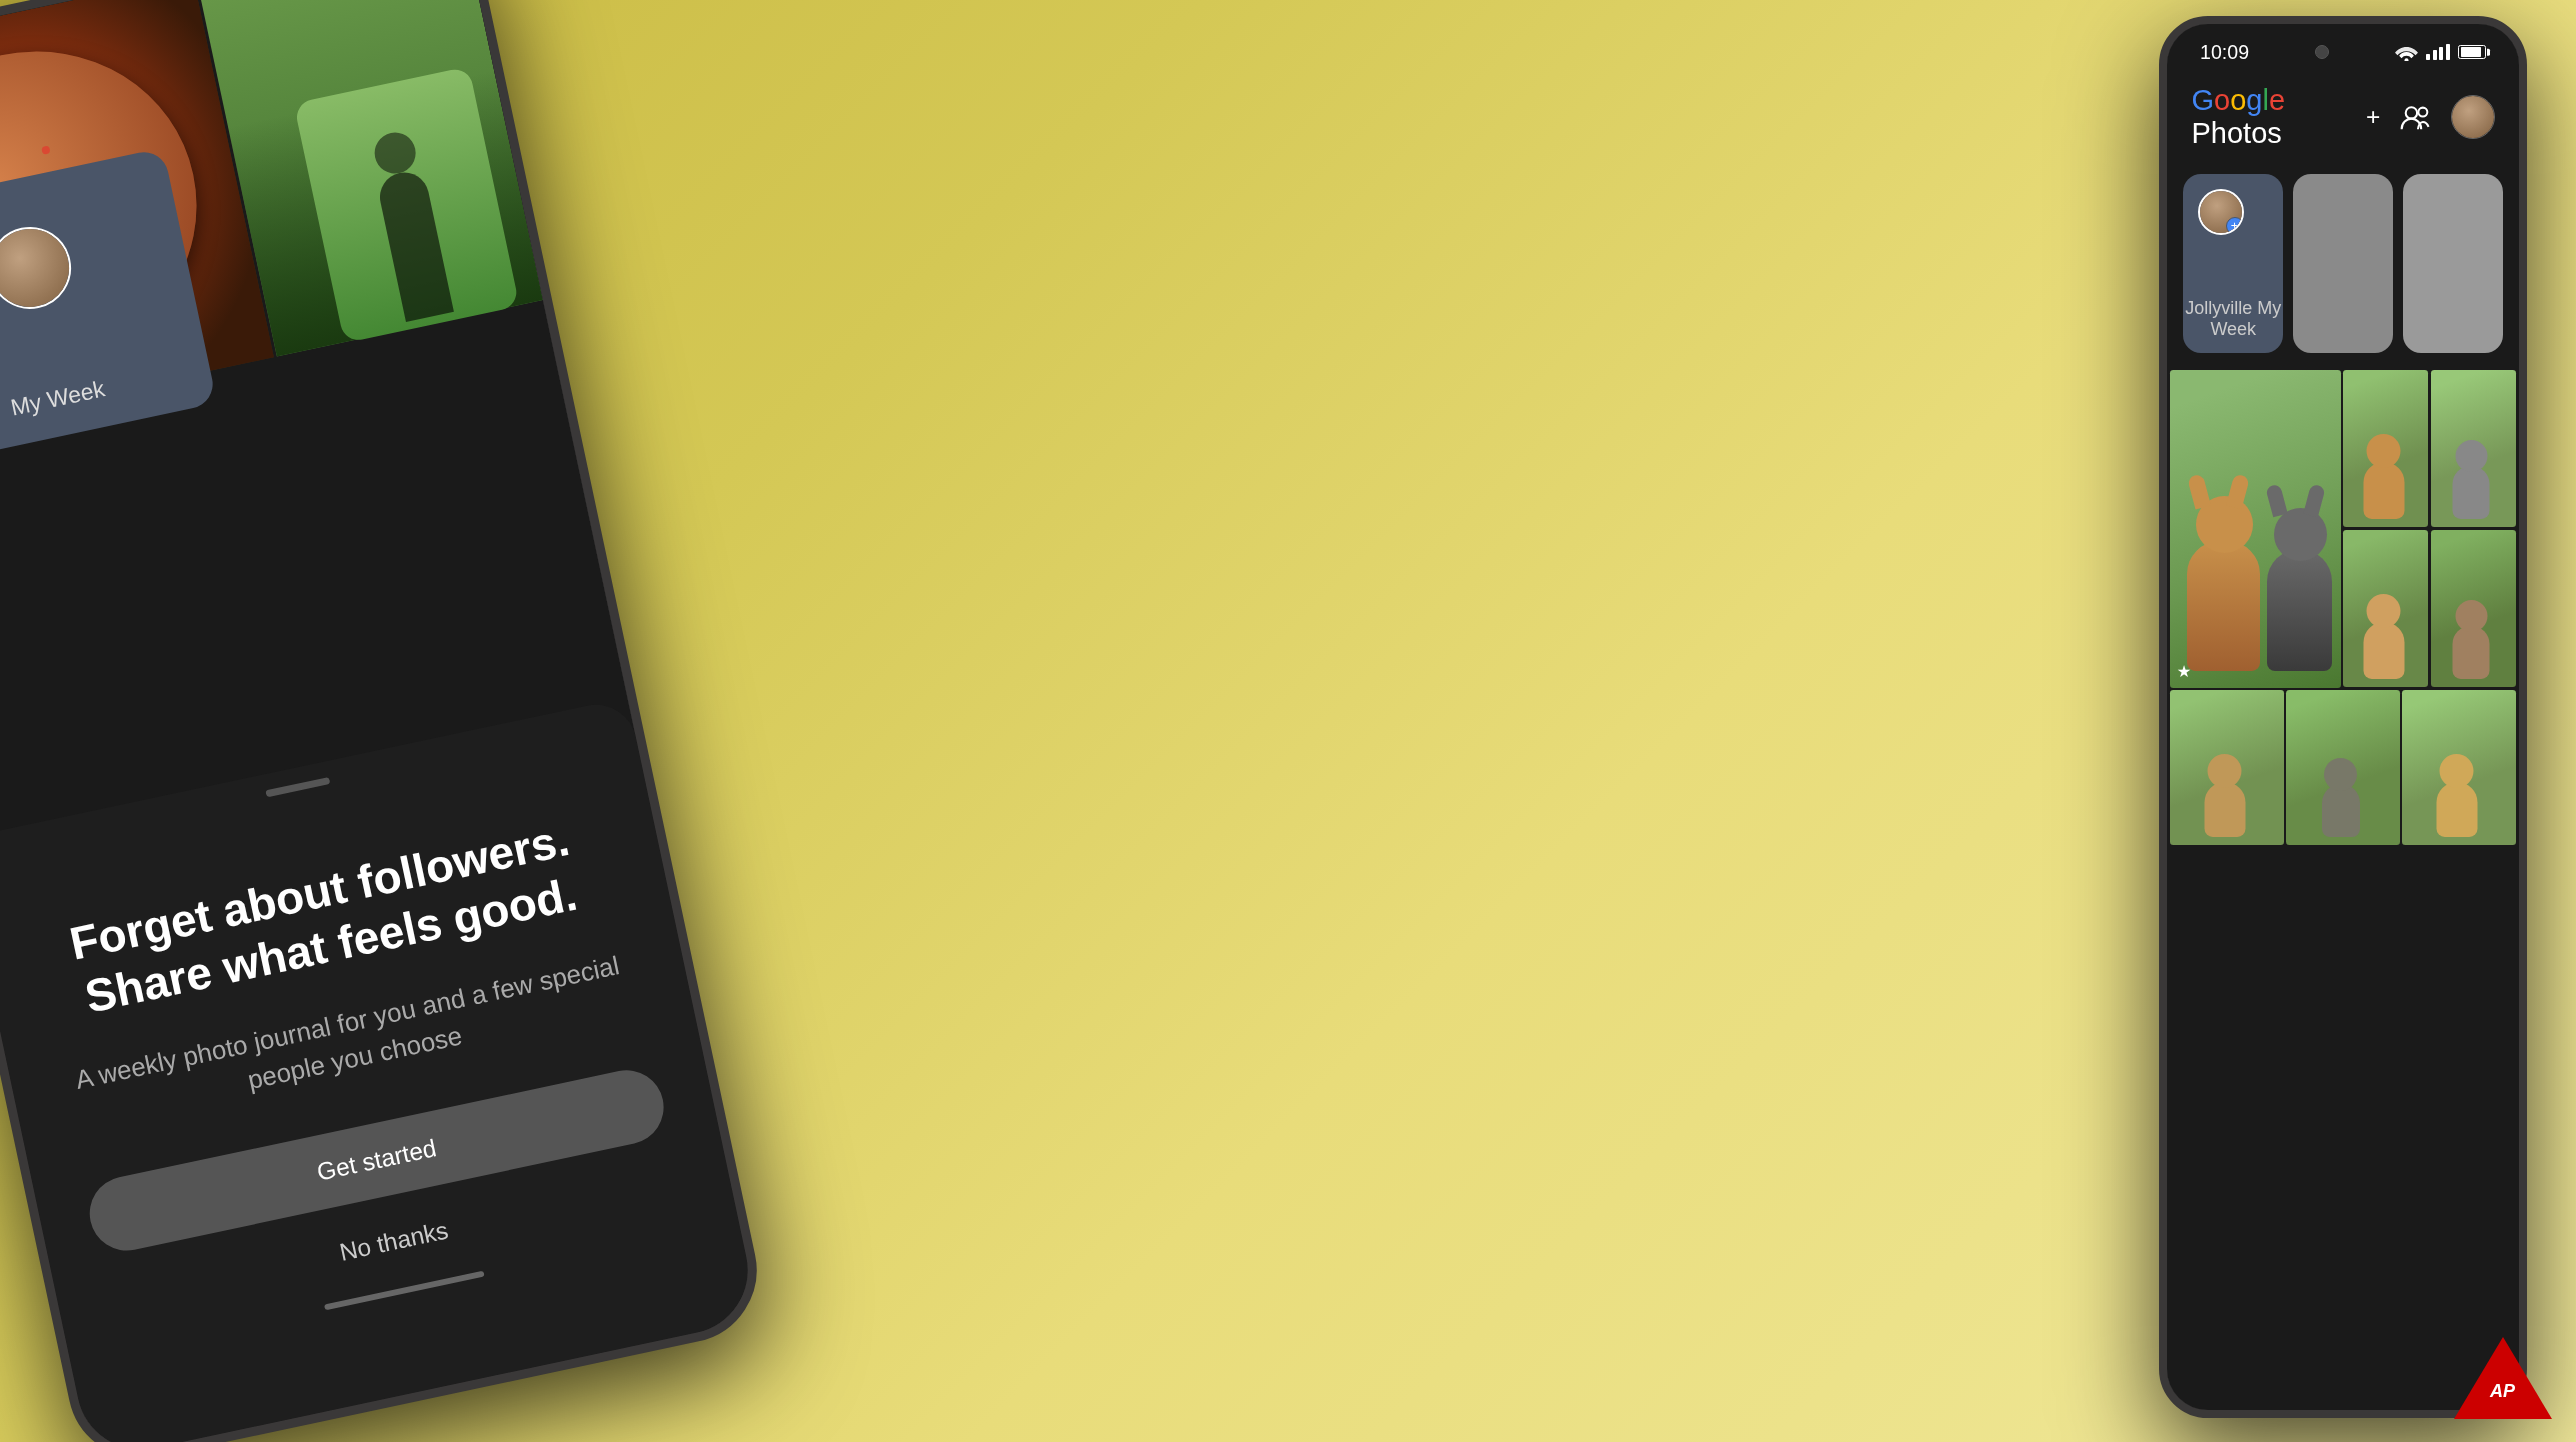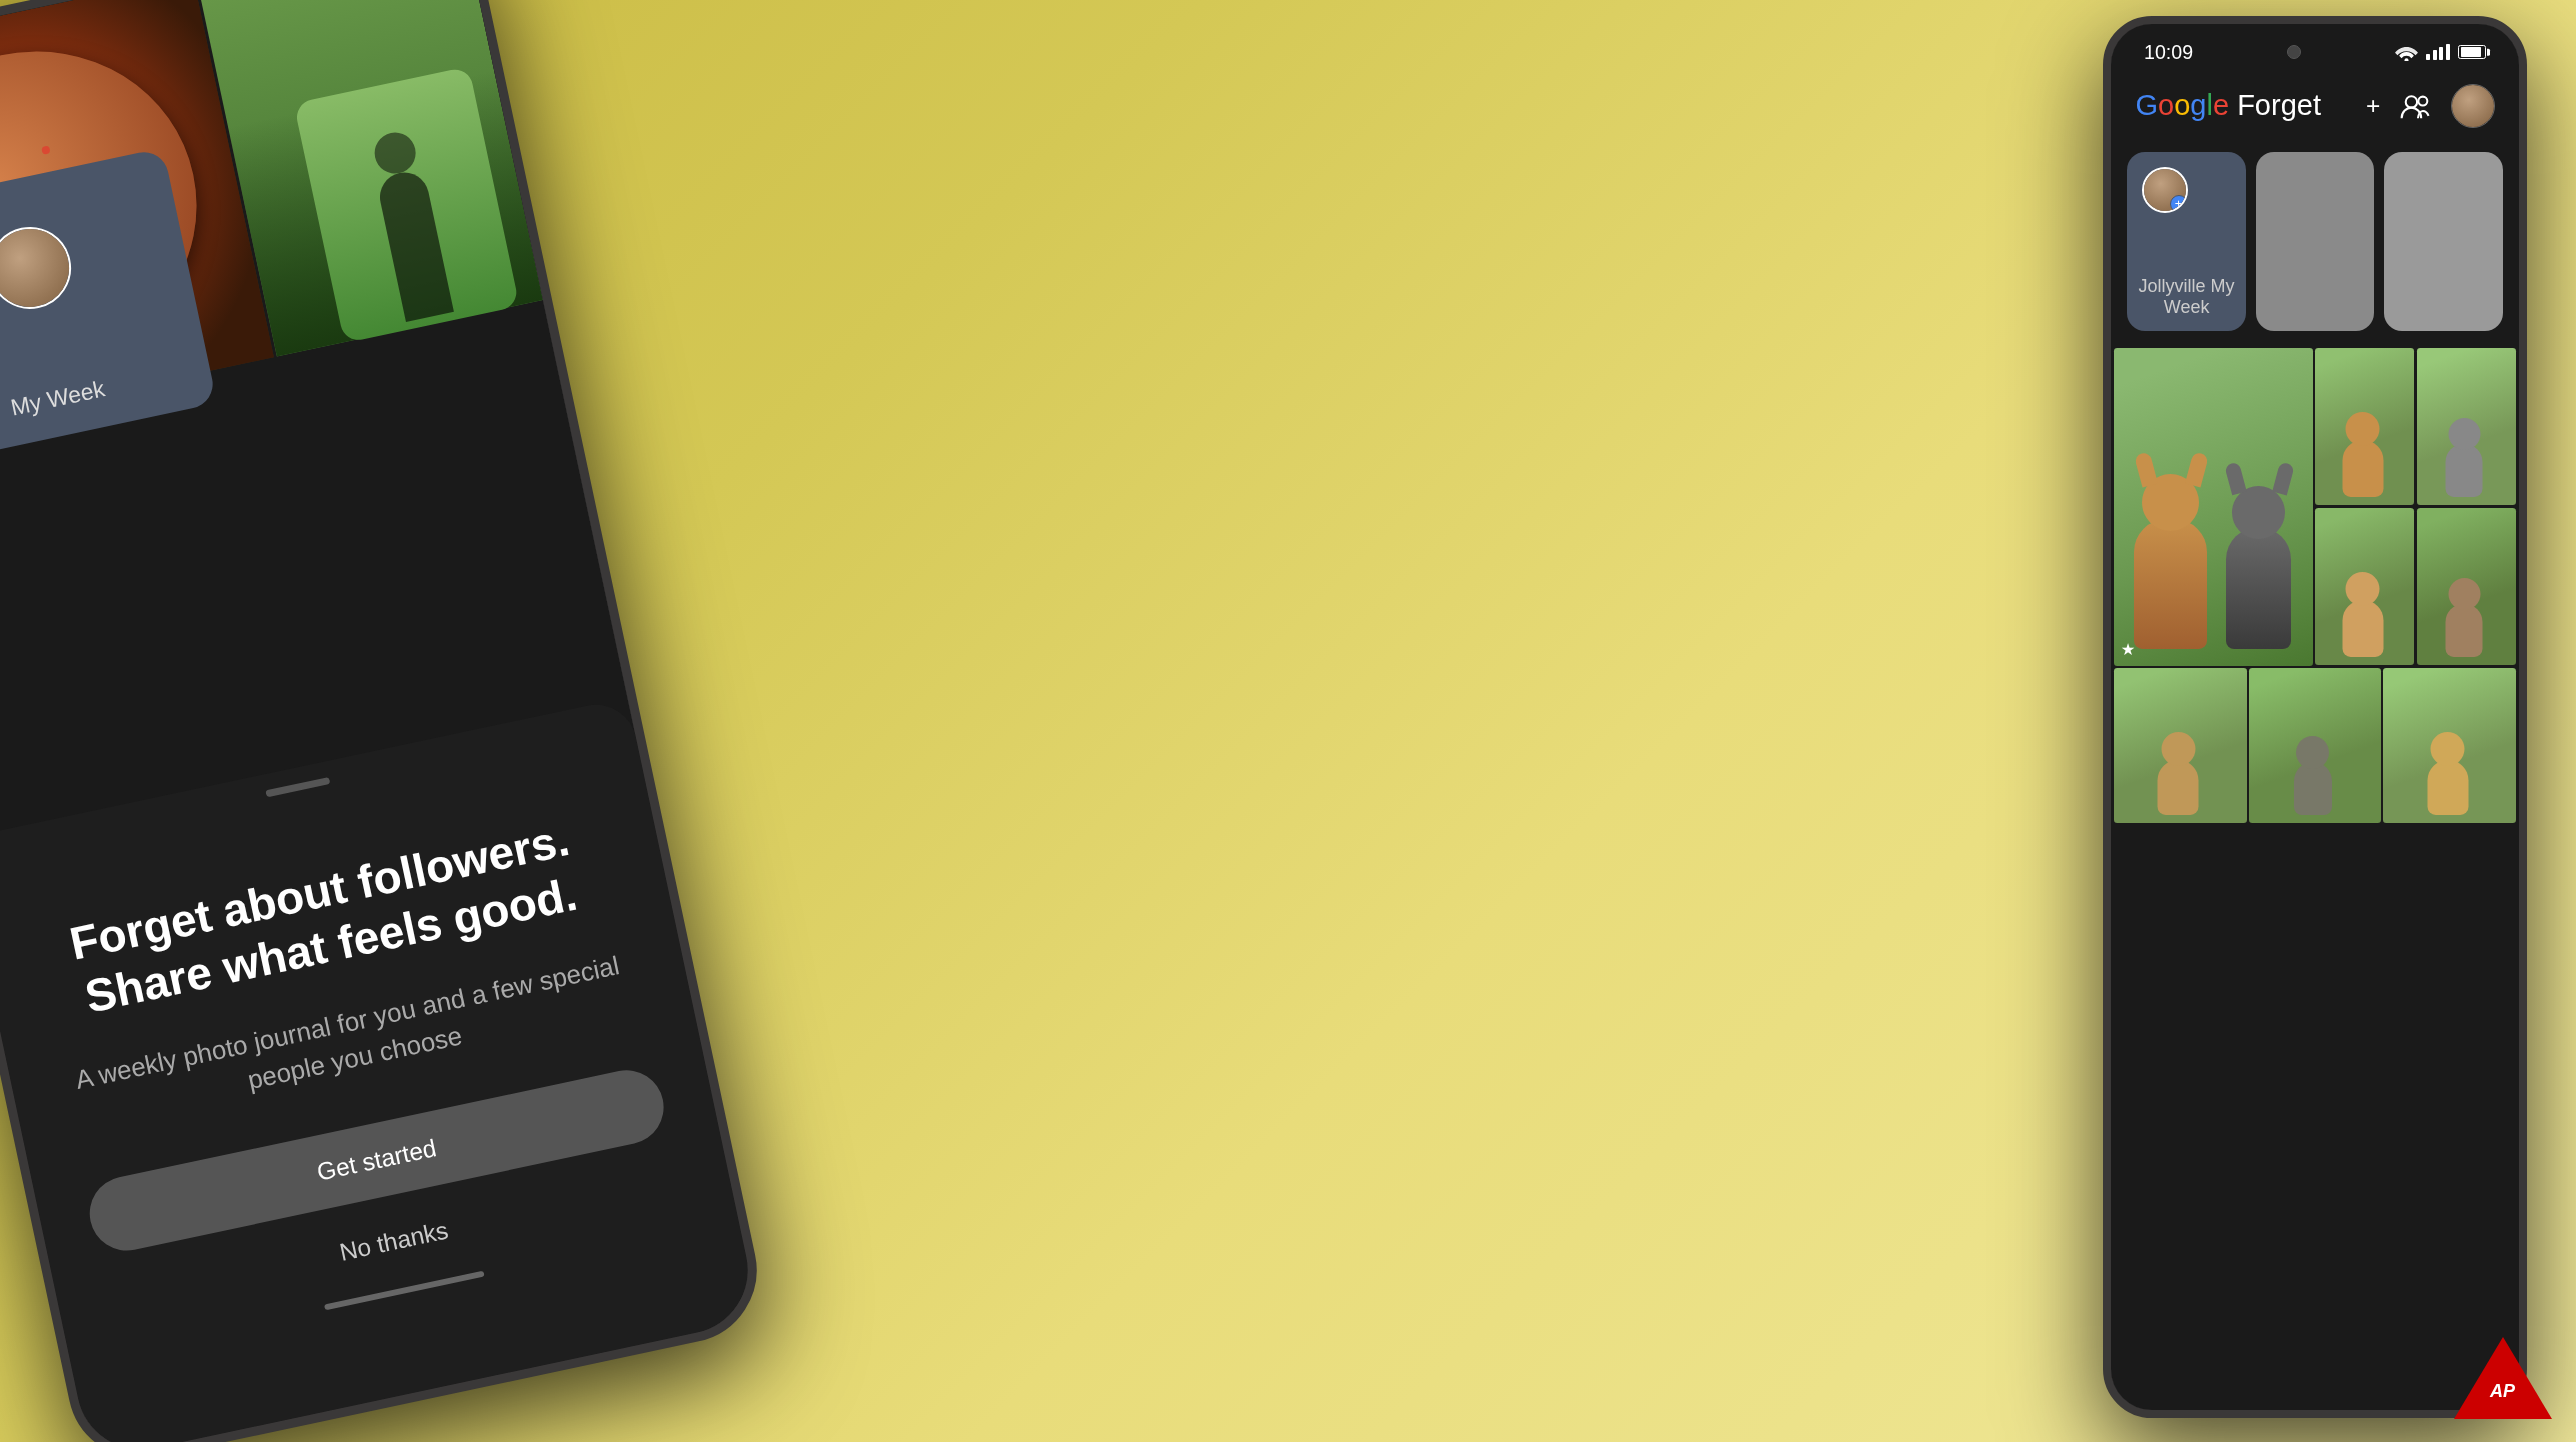--- a/index.html
+++ b/index.html
@@ -167,21 +167,21 @@
       background: #666;
       border-radius: 3.3px;
       margin: 16.3px auto 0;
     }
 
     
     .phone-right {
       position: absolute;
       right: 49px;
       top: 16.3px;
-      width: 424px;
+      width: 368px;
       height: 1402px;
     }
 
     .phone-body-right {
       width: 100%;
       height: 100%;
       background: #2a2828;
       border-radius: 49px;
       overflow: hidden;
       border: 8.2px solid #3a3838;
@@ -516,21 +516,21 @@
           </div>
 
           <div class="battery">
             <div class="battery-fill"></div>
           </div>
         </div>
       </div>
 
       <div class="app-header">
         <div class="google-photos-logo">
-          <span class="g">G</span><span class="o1">o</span><span class="o2">o</span><span class="g2">g</span><span class="l">l</span><span class="e">e</span><span style="color:#fff"> Forget</span>
+          <span class="g">G</span><span class="o1">o</span><span class="o2">o</span><span class="g2">g</span><span class="l">l</span><span class="e">e</span><span style="color:#fff"> Photos</span>
         </div>
         <div class="header-actions">
           <span class="header-icon">+</span>
           <svg width="31" height="28" viewBox="0 0 38 34">
             <circle cx="14" cy="12" r="7" fill="none" stroke="white" stroke-width="2.5"></circle>
             <path d="M2 32 C2 24 8 19 14 19 C20 19 26 24 26 32" fill="none" stroke="white" stroke-width="2.5"></path>
             <circle cx="28" cy="11" r="5.5" fill="none" stroke="white" stroke-width="2.5"></circle>
             <path d="M22 32 C22.5 27 25 23 28 23 C31 23 33.5 25 35 29" fill="none" stroke="white" stroke-width="2.5"></path>
           </svg>
           <div class="user-avatar">

